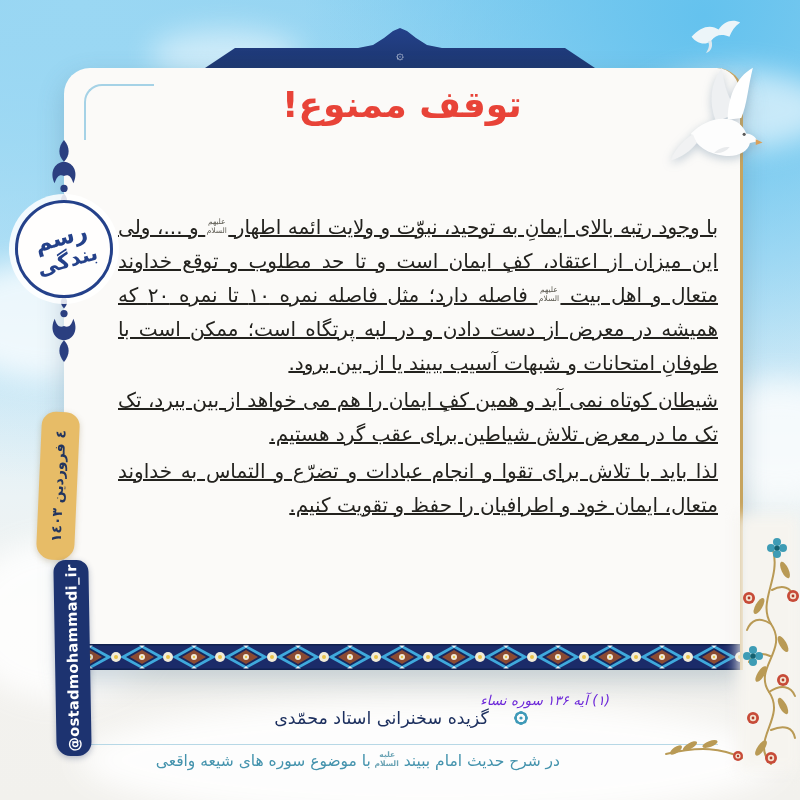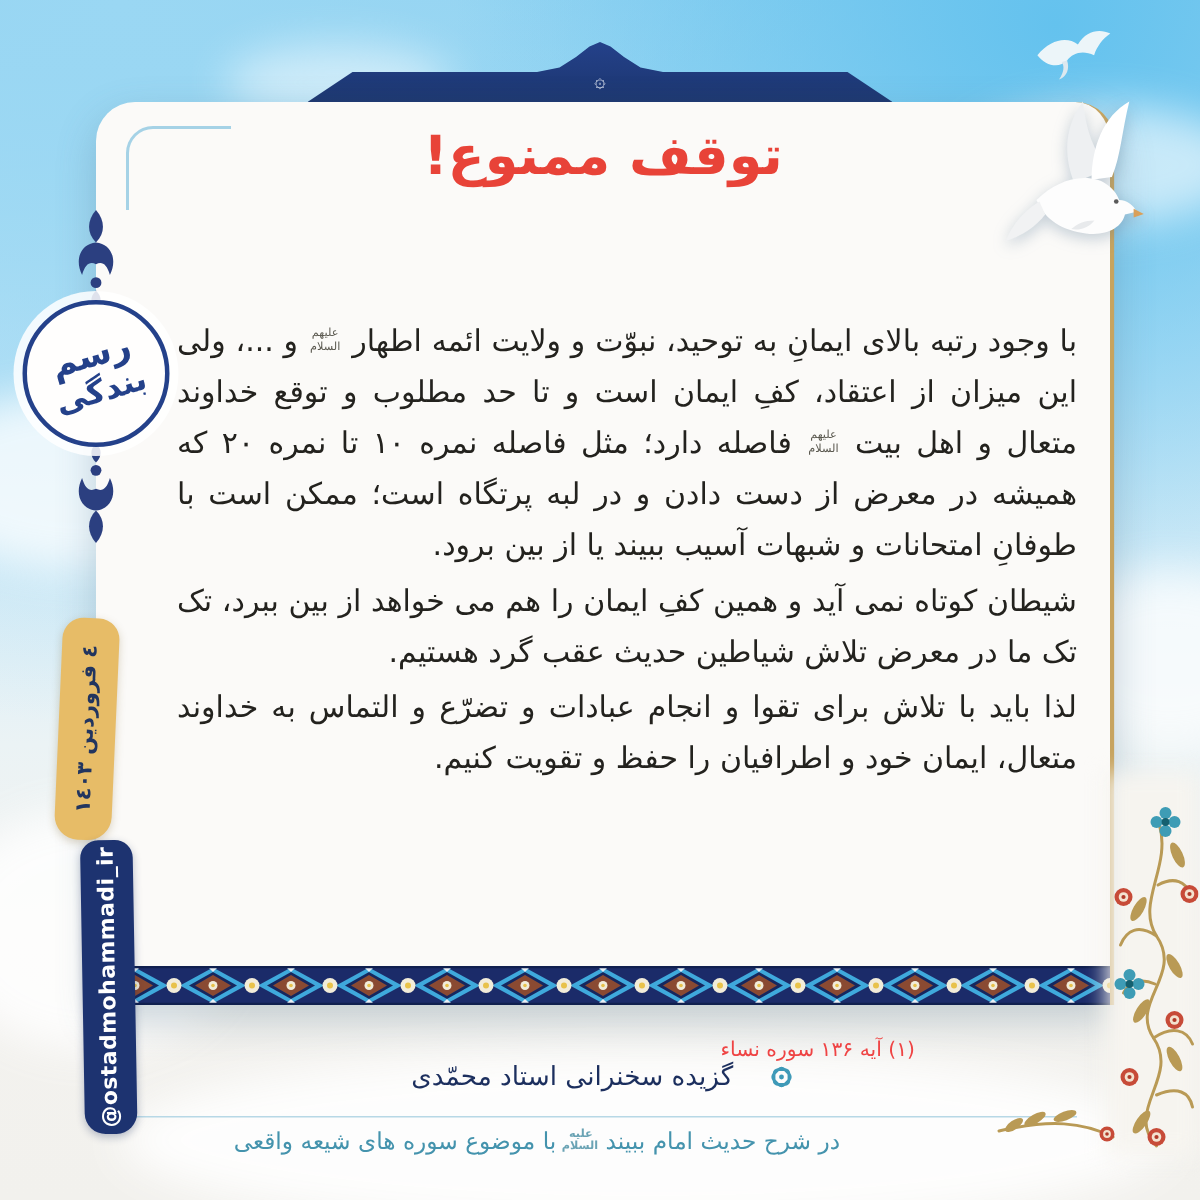--- a/index.html
+++ b/index.html
@@ -49,30 +49,30 @@
   }
   .verse{
     position:absolute;left:0;right:0;top:80px;text-align:center;direction:rtl;
     font-size:26px;font-weight:700;color:#1f3d80;
   }
   .verse sup{font-size:12px;font-weight:400;color:#27407c;}
   .bodytext{
     position:absolute;top:142px;right:22px;width:600px;direction:rtl;
     text-align:justify;font-size:20px;line-height:1.7;color:#23221e;
   }
-  .bodytext p{margin:0 0 3px 0;}
+  .bodytext p{margin:0 0 3px 0;text-decoration:underline;}
   .red{color:#e0312a;font-weight:700;}
   .honorific{
     display:inline-block;width:23px;font-size:7.5px;line-height:1.1;
     text-align:center;vertical-align:middle;color:#5a584f;
     transform:translateY(-2px);
   }
   .footnote{
     position:absolute;top:624px;right:130px;direction:rtl;
-    font-size:13.5px;color:#ef4444;
+    font-size:13.5px;color:#6d28d9;font-style:italic;
   }
   .attribution{
     position:absolute;top:640px;left:0;right:0;direction:rtl;
     display:flex;justify-content:center;align-items:center;gap:23px;
     color:#1c2f5e;font-size:17.5px;font-weight:500;
   }
   .divider{position:absolute;top:676px;left:22px;right:22px;height:1px;background:#b7d8e6;}
   .subtitle{
     position:absolute;top:684px;right:180px;direction:rtl;
     color:#4493ad;font-size:15.5px;
@@ -140,21 +140,21 @@
   </svg>
 
   <div class="card">
     <div class="bracket"></div>
 
     <div class="title">توقف ممنوع!</div>
 
 
     <div class="bodytext">
       <p><span>با وجود رتبه بالای ایمانِ به توحید، نبوّت و ولایت ائمه اطهار </span><span class="honorific">علیهم السلام</span><span> و ...، ولی این میزان از اعتقاد، کفِ ایمان است و تا حد مطلوب و توقع خداوند متعال و اهل بیت </span><span class="honorific">علیهم السلام</span><span> فاصله دارد؛ مثل فاصله نمره ۱۰ تا نمره ۲۰ که همیشه در معرض از دست دادن و در لبه پرتگاه است؛ ممکن است با طوفانِ امتحانات و شبهات آسیب ببیند یا از بین برود.</span></p>
-      <p>شیطان کوتاه نمی آید و همین کفِ ایمان را هم می خواهد از بین ببرد، تک تک ما در معرض تلاش شیاطین حدیث عقب گرد هستیم.</p>
+      <p>شیطان کوتاه نمی آید و همین کفِ ایمان را هم می خواهد از بین ببرد، تک تک ما در معرض تلاش شیاطین برای عقب گرد هستیم.</p>
       <p>لذا باید با تلاش برای تقوا و انجام عبادات و تضرّع و التماس به خداوند متعال، ایمان خود و اطرافیان را حفظ و تقویت کنیم.</p>
     </div>
 
     <div class="footnote">(۱) آیه ۱۳۶ سوره نساء</div>
 
     <div class="attribution">
       <svg width="18" height="18" viewBox="0 0 20 20">
         <rect x="4.5" y="4.5" width="11" height="11" rx="3" fill="none" stroke="#3f9ab8" stroke-width="2"></rect>
         <rect x="4.5" y="4.5" width="11" height="11" rx="3" transform="rotate(45 10 10)" fill="none" stroke="#3f9ab8" stroke-width="2"></rect>
         <circle cx="10" cy="10" r="1.8" fill="#3f9ab8"></circle>

